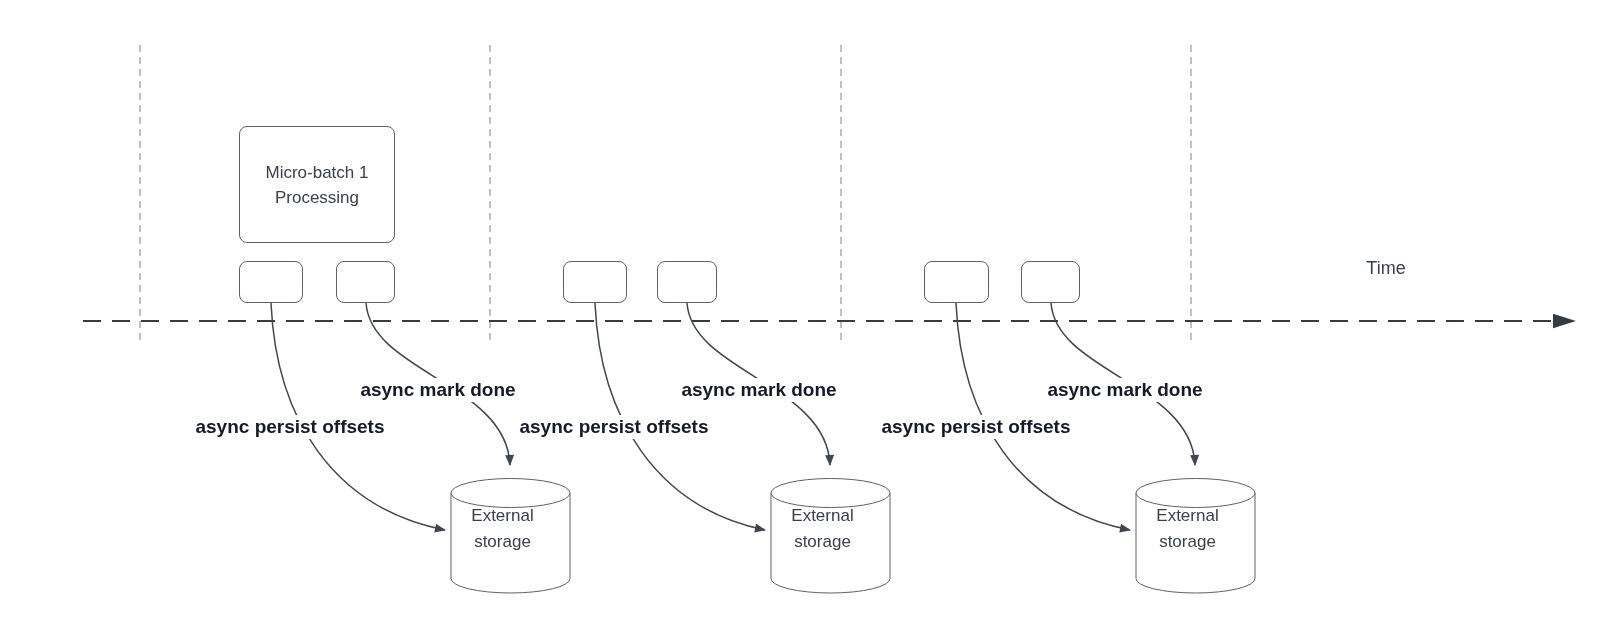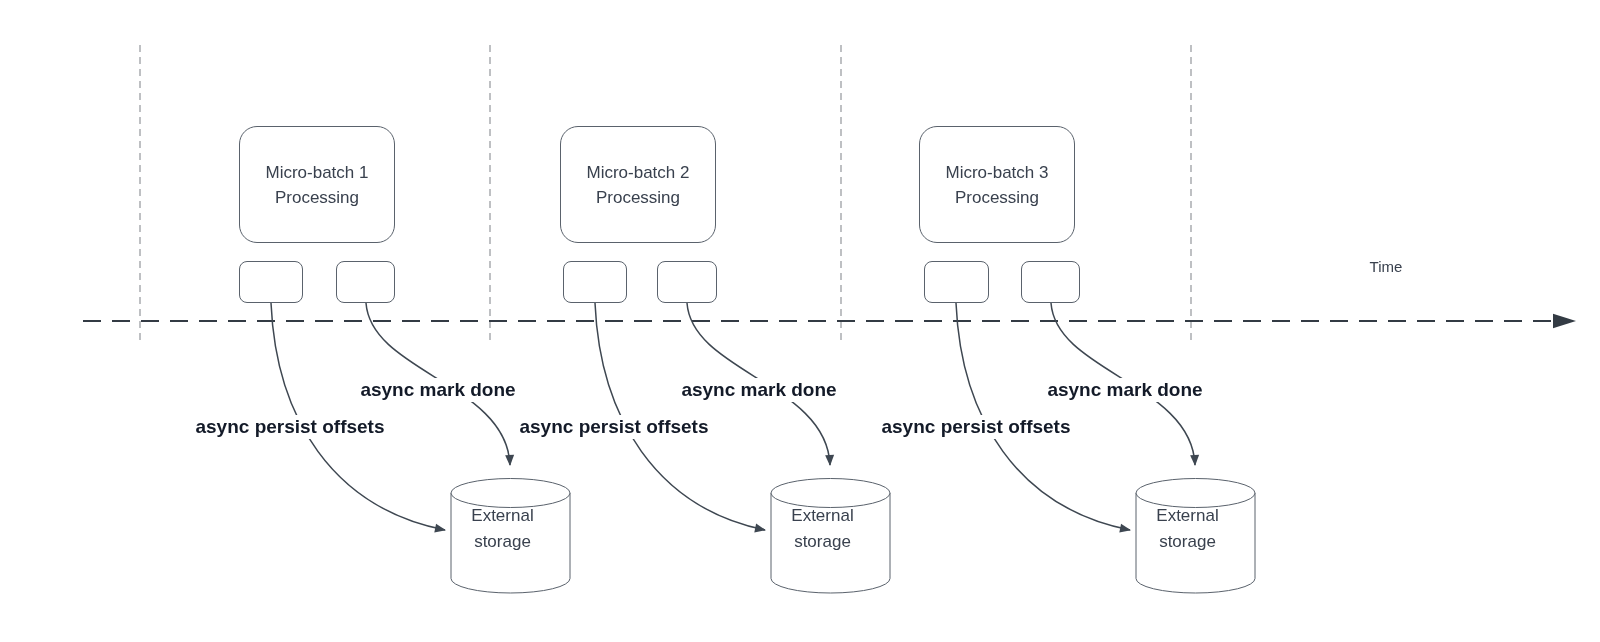--- a/index.html
+++ b/index.html
@@ -6,42 +6,42 @@
   #canvas{
     position:relative;
     width:1600px;height:642px;
     background:#ffffff;
     font-family:"Liberation Sans", sans-serif;
     overflow:hidden;
   }
   #diagram-svg{position:absolute;left:0;top:0;}
   .node-box{
     position:absolute;top:126px;width:156px;height:117px;
-    border:1px solid #5a626c;border-radius:18px;background:#ffffff;
+    border:1px solid #5a626c;border-radius:8px;background:#ffffff;
     display:flex;align-items:center;justify-content:center;
     text-align:center;font-size:17px;line-height:25px;color:#39414e;
     box-sizing:border-box;
   }
   .mini-box{
     position:absolute;top:261px;height:42px;
     border:1px solid #5a626c;border-radius:8px;background:#ffffff;
     box-sizing:border-box;
   }
   .arrow-label{
     position:absolute;transform:translate(-50%,-50%);
     font-size:19px;font-weight:bold;color:#131a28;
     background:#ffffff;padding:1px 4px;white-space:nowrap;
   }
   .storage-label{
     position:absolute;top:503px;width:103px;
     text-align:center;font-size:17px;line-height:26px;color:#39414e;
   }
   .time-label{
     position:absolute;left:1340px;top:258px;width:92px;
-    text-align:center;font-size:15px;color:#39414e;
+    text-align:center;font-size:18px;color:#39414e;
   }
 </style>
 </head>
 <body>
 
 <div id="canvas">
 
   <svg id="diagram-svg" width="1600" height="642" viewBox="0 0 1600 642">
     <defs>
       <marker id="arrowhead" viewBox="0 0 13 11" refX="11" refY="5.5" markerWidth="13" markerHeight="11" markerUnits="userSpaceOnUse" orient="auto">
@@ -86,32 +86,26 @@
 
   <div class="node-box" style="left:239px;">
     <span>Micro-batch 1 Processing</span>
   </div>
   <div class="mini-box" style="left:239px;width:64px;"></div>
   <div class="mini-box" style="left:336px;width:59px;"></div>
   <div class="arrow-label" style="left:290px;top:427px;">async persist offsets</div>
   <div class="arrow-label" style="left:438px;top:390px;">async mark done</div>
   <div class="storage-label" style="left:451px;">External storage</div>
 
-  <div class="node-box" style="left:560px;">
-    <span>Micro-batch 2 Processing</span>
-  </div>
   <div class="mini-box" style="left:563px;width:64px;"></div>
   <div class="mini-box" style="left:657px;width:60px;"></div>
   <div class="arrow-label" style="left:614px;top:427px;">async persist offsets</div>
   <div class="arrow-label" style="left:759px;top:390px;">async mark done</div>
   <div class="storage-label" style="left:771px;">External storage</div>
 
-  <div class="node-box" style="left:919px;">
-    <span>Micro-batch 3 Processing</span>
-  </div>
   <div class="mini-box" style="left:924px;width:65px;"></div>
   <div class="mini-box" style="left:1021px;width:59px;"></div>
   <div class="arrow-label" style="left:976px;top:427px;">async persist offsets</div>
   <div class="arrow-label" style="left:1125px;top:390px;">async mark done</div>
   <div class="storage-label" style="left:1136px;">External storage</div>
 
   <div class="time-label">Time</div>
 </div>
 
 </body></html>

